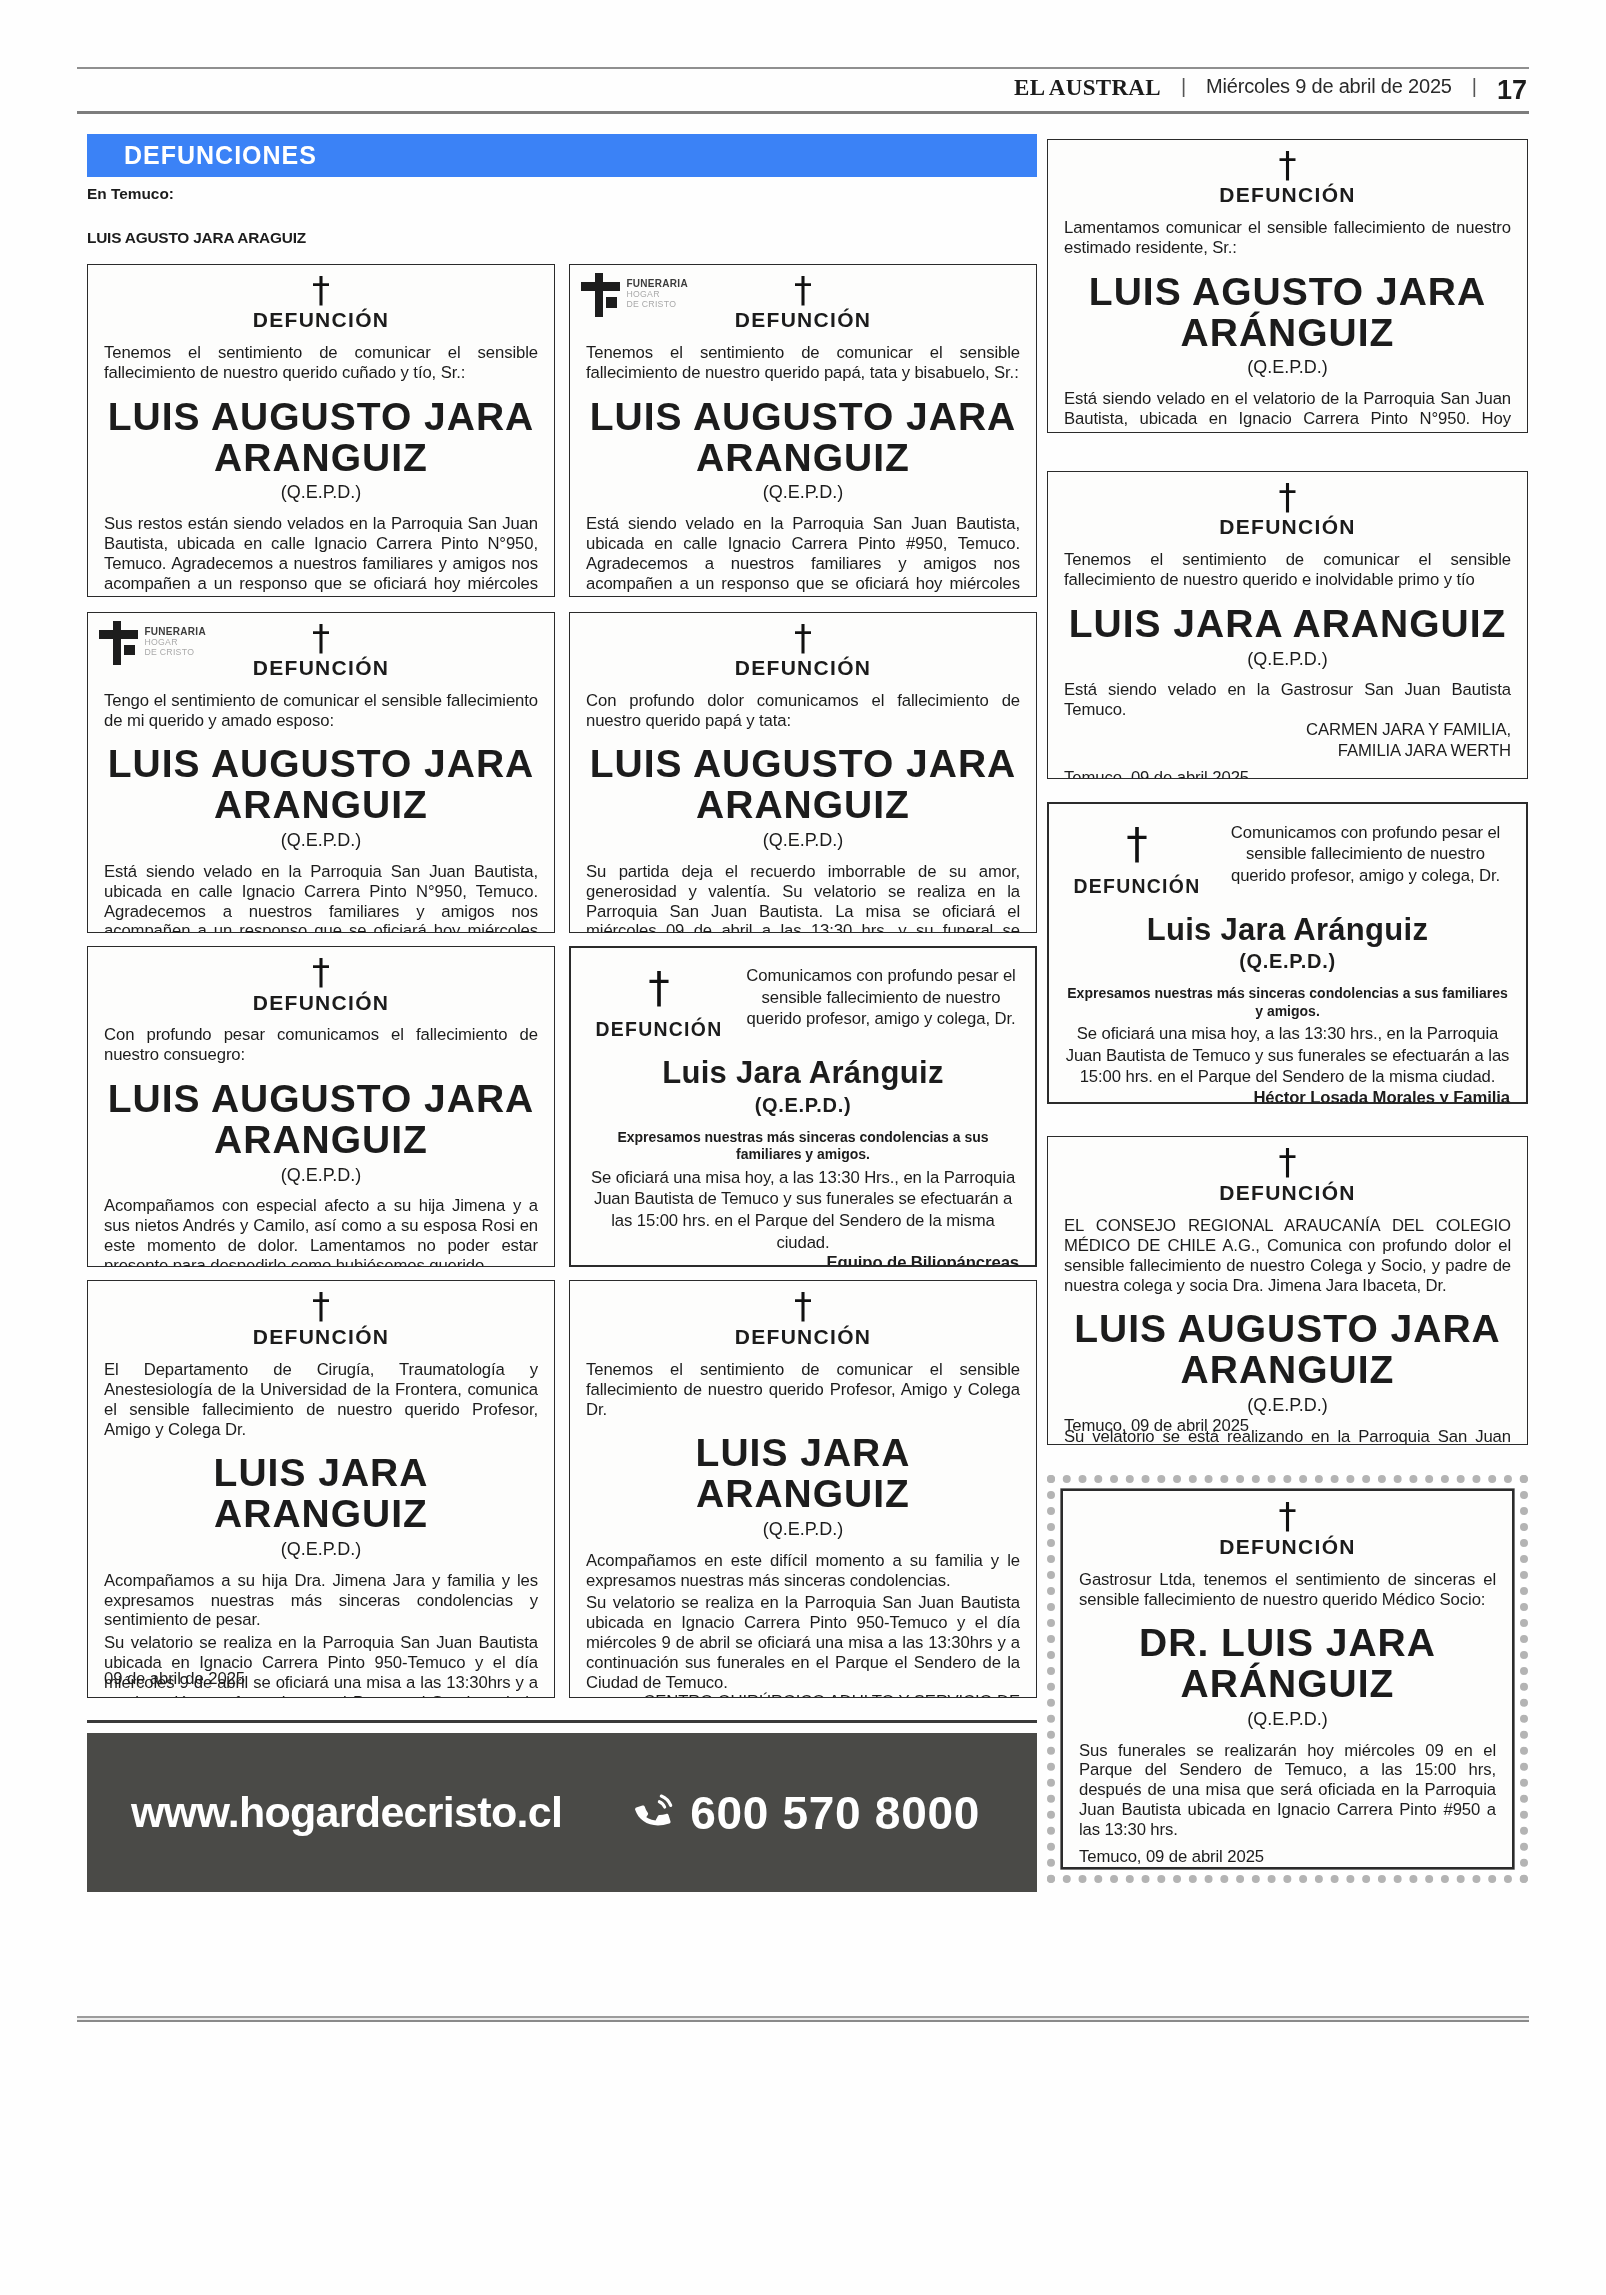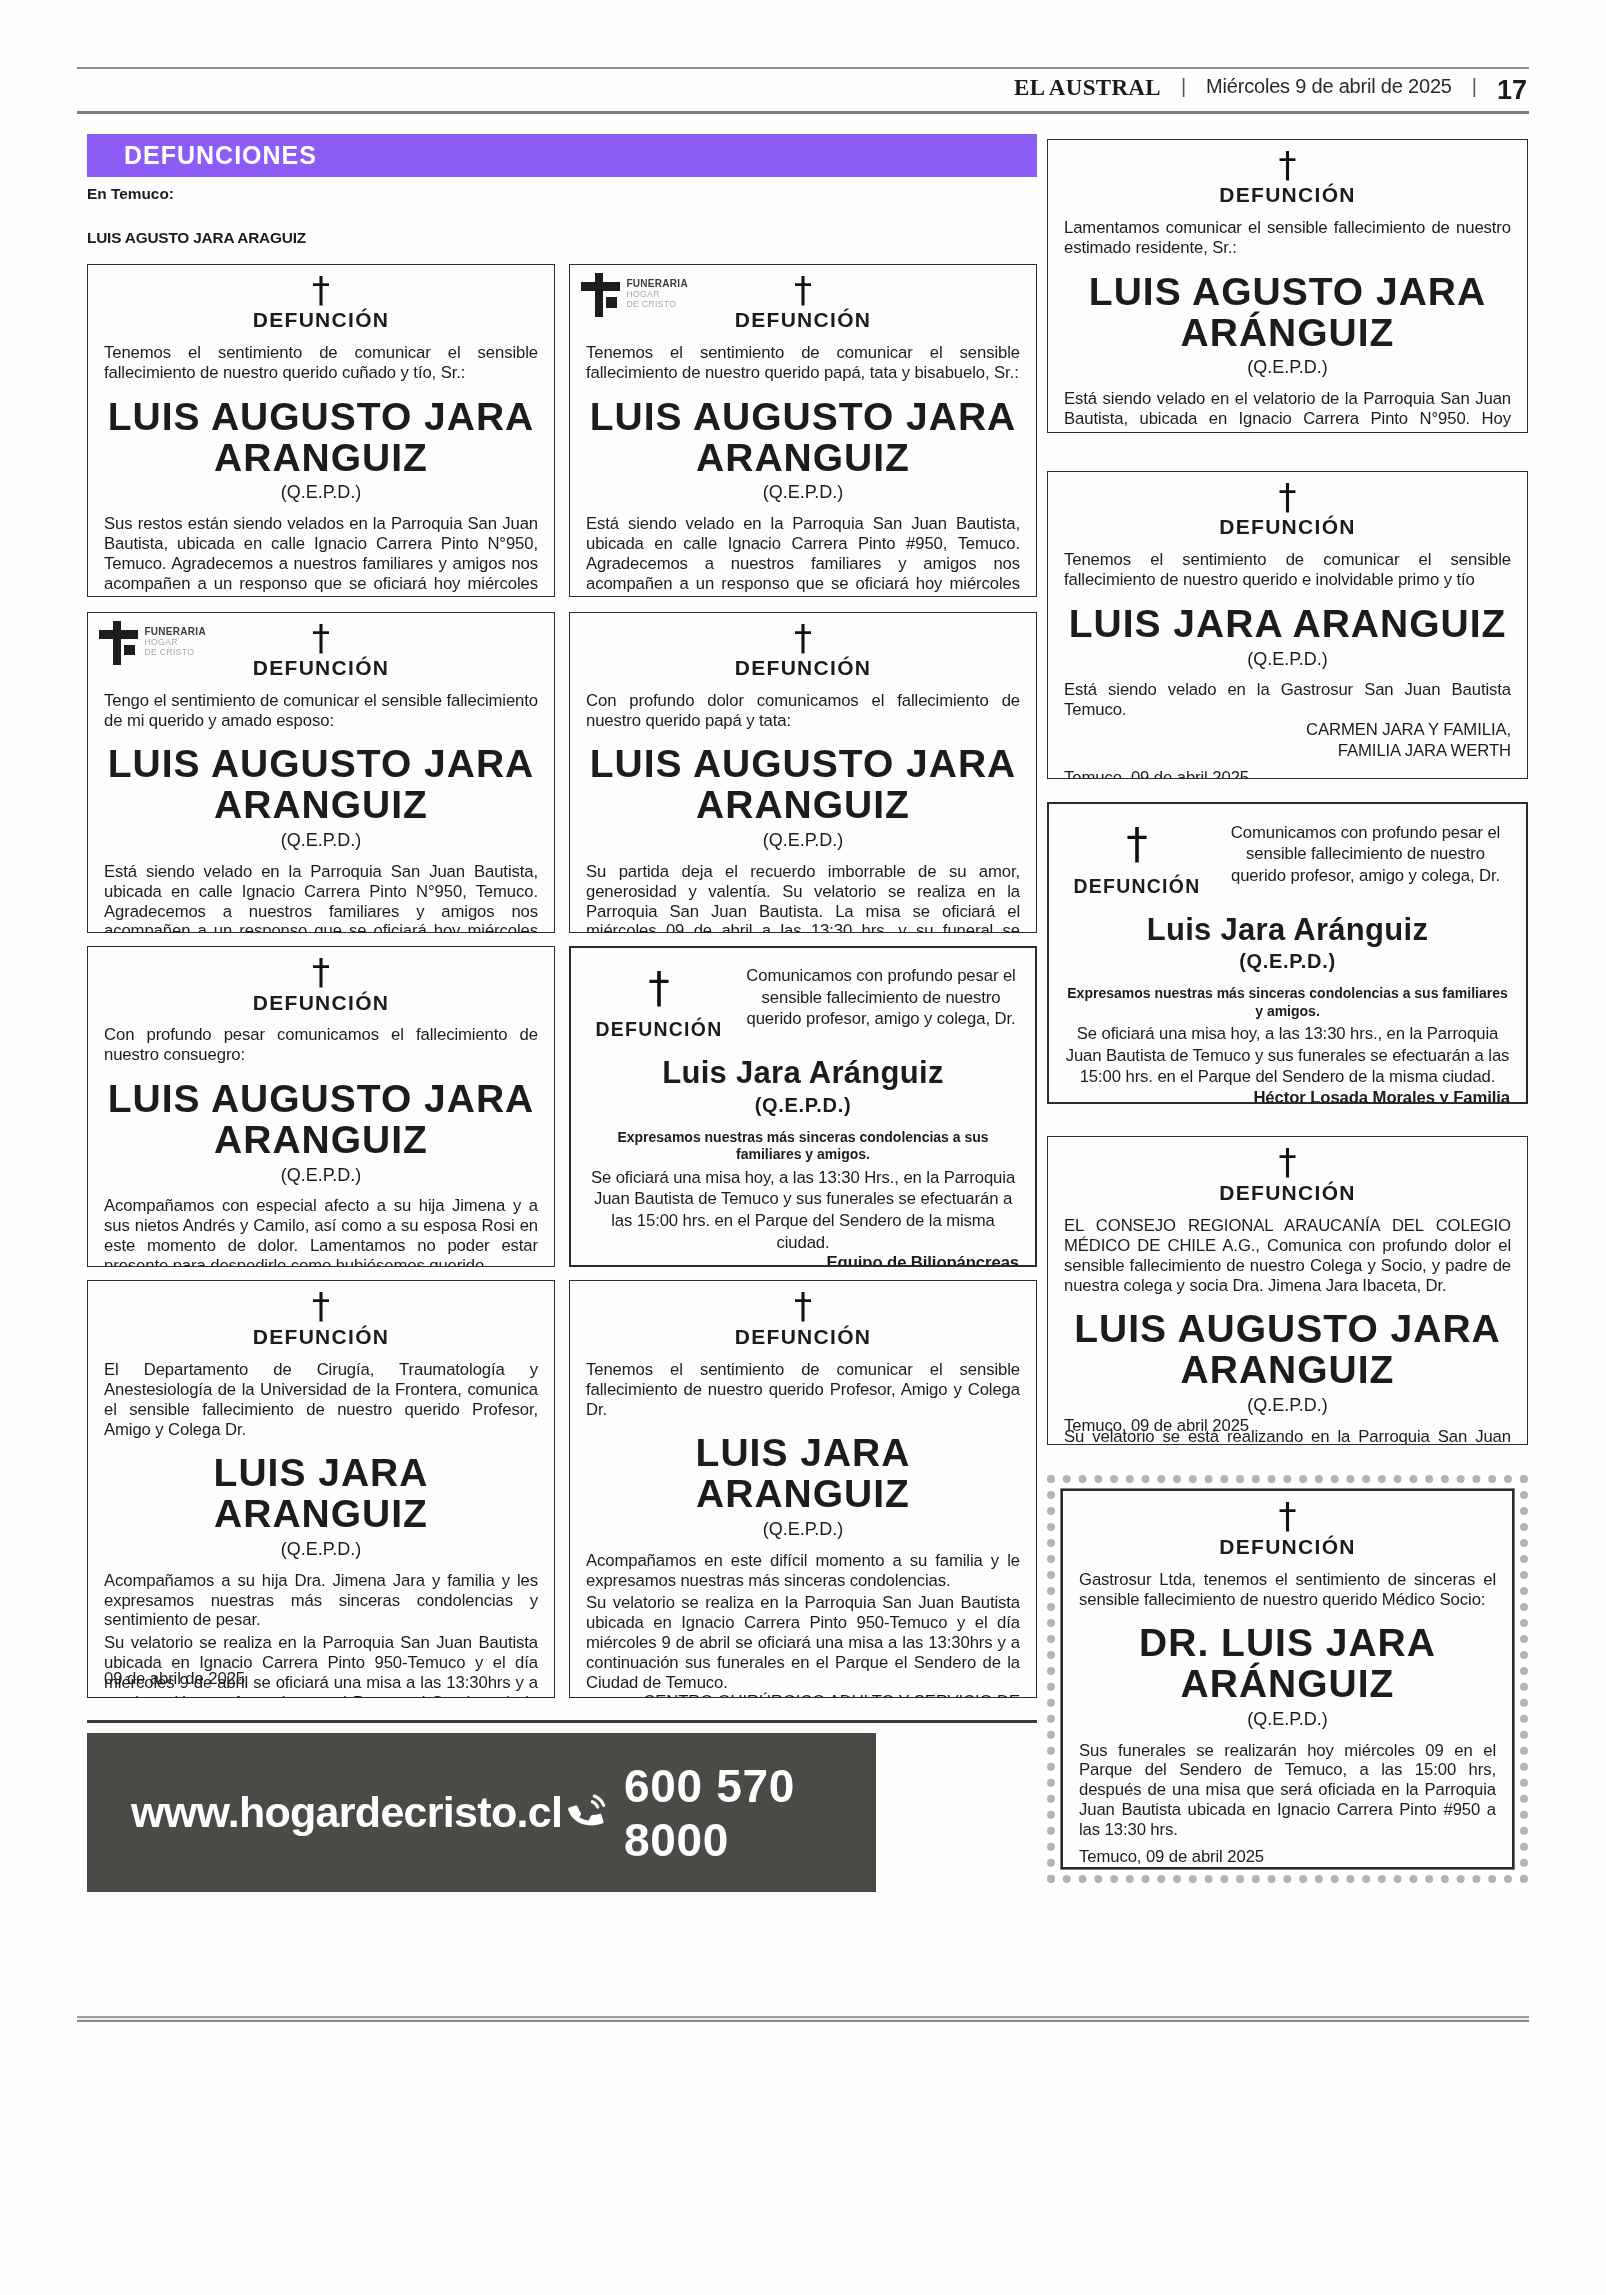--- a/index.html
+++ b/index.html
@@ -10,21 +10,21 @@
   .rule{position:absolute;background:#8f8f8f;}
   #rule-top{left:77px;top:67px;width:1452px;height:2px;}
   #rule-top2{left:77px;top:111px;width:1452px;height:2.7px;background:#7d7d7d;}
   #masthead{position:absolute;top:75px;right:79px;display:flex;align-items:flex-start;gap:20px;}
   #masthead .paper{font-family:"Liberation Serif","DejaVu Serif",serif;font-weight:bold;font-size:23px;letter-spacing:0.3px;}
   #masthead .hsep{color:#555;font-size:20px;}
   #masthead .hdate{font-size:20px;color:#2a2a2a;letter-spacing:-0.2px;}
   #masthead .hpage{font-weight:bold;font-size:27px;}
 
   
-  #section-bar{position:absolute;left:87px;top:134px;width:950px;height:43px;background:#8b5cf6;
+  #section-bar{position:absolute;left:87px;top:134px;width:950px;height:43px;background:#3b82f6;
                display:flex;align-items:center;}
   #section-bar .stitle{color:#fff;font-weight:bold;font-size:25px;letter-spacing:1px;padding-left:37px;}
   #loc-line{position:absolute;left:87px;top:185px;font-weight:bold;font-size:15.4px;}
   #index-line{position:absolute;left:87px;top:229px;font-weight:bold;font-size:15.4px;letter-spacing:-0.2px;}
 
   
   .col{position:absolute;display:flex;flex-direction:column;}
   #col1{left:87px;top:264px;width:468px;}
   #col2{left:569px;top:264px;width:468px;}
   #col3{left:1047px;top:139px;width:481px;}
@@ -77,21 +77,21 @@
   .sidecross .qepd{font-weight:bold;font-size:20px;letter-spacing:0.7px;}
   .sidecross .bold-center{margin:4px 0 0 0;font-weight:bold;font-size:14px;text-align:center;line-height:1.25;}
   .sidecross .bodyp{text-align:center;line-height:1.3;}
 
   
   .stamp-wrap{box-sizing:border-box;height:408px;border:8.7px dotted #b4b4b4;padding:6px;background:#fff;}
   .stamp-wrap .notice{height:100%;border-width:2px;box-shadow:0 0 0 0.7px #444;}
 
   
   #pre-banner-rule{position:absolute;left:87px;top:1720px;width:950px;height:2.7px;background:#3a3a3a;}
-  #banner{position:absolute;left:87px;top:1733px;width:789px;height:159px;background:#4a4a47;
+  #banner{position:absolute;left:87px;top:1733px;width:950px;height:159px;background:#4a4a47;
           display:flex;align-items:center;justify-content:space-between;padding:0 57px 0 44px;box-sizing:border-box;}
   #banner .url{color:#fff;font-size:43px;font-weight:bold;letter-spacing:-0.7px;}
   .phone-wrap{display:flex;align-items:center;gap:14.7px;}
   #banner .phone{color:#fff;font-size:46px;font-weight:bold;letter-spacing:0.7px;}
   .phone-icon svg{width:47px;height:47px;display:block;}
 
   #rule-bottom{position:absolute;left:77px;top:2016px;width:1452px;height:2px;
                border-top:2px solid #9c9c9c;border-bottom:2px solid #8a8a8a;background:#ededed;}
 </style>
 </head>

